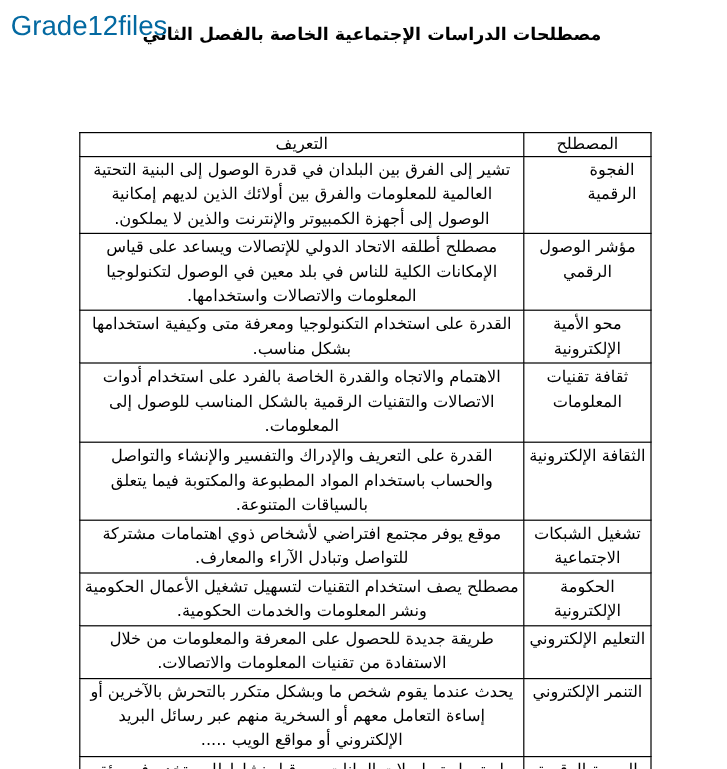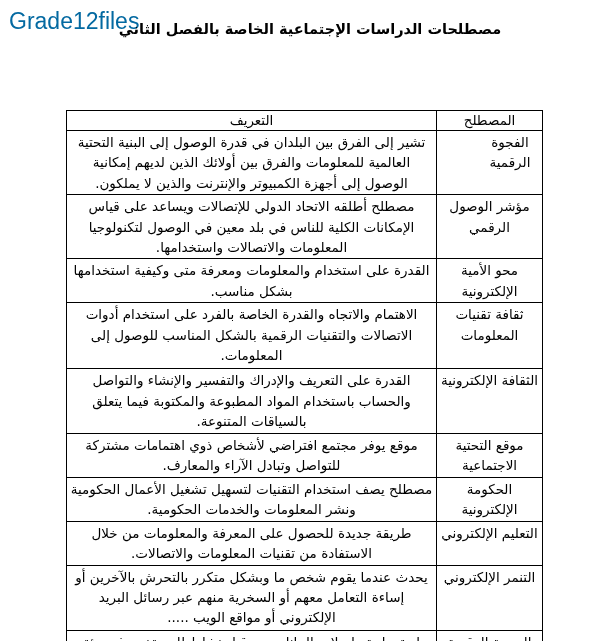--- a/index.html
+++ b/index.html
@@ -96,32 +96,32 @@
         <tr>
           <td class="term-cell" style="min-height: 60px; height: 60px; padding-left: 44px;">الفجوة الرقمية</td>
           <td class="def-cell">تشير إلى الفرق بين البلدان في قدرة الوصول إلى البنية التحتية العالمية للمعلومات والفرق بين أولائك الذين لديهم إمكانية الوصول إلى أجهزة الكمبيوتر والإنترنت والذين لا يملكون.</td>
         </tr>
         <tr>
           <td class="term-cell" style="min-height: 60px; height: 60px;">مؤشر الوصول الرقمي</td>
           <td class="def-cell">مصطلح أطلقه الاتحاد الدولي للإتصالات ويساعد على قياس الإمكانات الكلية للناس في بلد معين في الوصول لتكنولوجيا المعلومات والاتصالات واستخدامها.</td>
         </tr>
         <tr>
           <td class="term-cell" style="min-height: 41px; height: 41px;">محو الأمية الإلكترونية</td>
-          <td class="def-cell">القدرة على استخدام والمعلومات ومعرفة متى وكيفية استخدامها بشكل مناسب.</td>
+          <td class="def-cell">القدرة على استخدام التكنولوجيا ومعرفة متى وكيفية استخدامها بشكل مناسب.</td>
         </tr>
         <tr>
           <td class="term-cell" style="min-height: 63px; height: 63px;">ثقافة تقنيات المعلومات</td>
           <td class="def-cell">الاهتمام والاتجاه والقدرة الخاصة بالفرد على استخدام أدوات الاتصالات والتقنيات الرقمية بالشكل المناسب للوصول إلى المعلومات.</td>
         </tr>
         <tr>
           <td class="term-cell" style="min-height: 59px; height: 59px; margin-top: 28px;">الثقافة الإلكترونية</td>
           <td class="def-cell">القدرة على التعريف والإدراك والتفسير والإنشاء والتواصل والحساب باستخدام المواد المطبوعة والمكتوبة فيما يتعلق بالسياقات المتنوعة.</td>
         </tr>
         <tr>
-          <td class="term-cell" style="min-height: 41px; height: 41px;">موقع التحتية الاجتماعية</td>
+          <td class="term-cell" style="min-height: 41px; height: 41px;">تشغيل الشبكات الاجتماعية</td>
           <td class="def-cell">موقع يوفر مجتمع افتراضي لأشخاص ذوي اهتمامات مشتركة للتواصل وتبادل الآراء والمعارف.</td>
         </tr>
         <tr>
           <td class="term-cell" style="min-height: 41px; height: 41px;">الحكومة الإلكترونية</td>
           <td class="def-cell">مصطلح يصف استخدام التقنيات لتسهيل تشغيل الأعمال الحكومية ونشر المعلومات والخدمات الحكومية.</td>
         </tr>
         <tr>
           <td class="term-cell" style="min-height: 41px; height: 41px; margin-top: 22px;">التعليم الإلكتروني</td>
           <td class="def-cell">طريقة جديدة للحصول على المعرفة والمعلومات من خلال الاستفادة من تقنيات المعلومات والاتصالات.</td>
         </tr>

